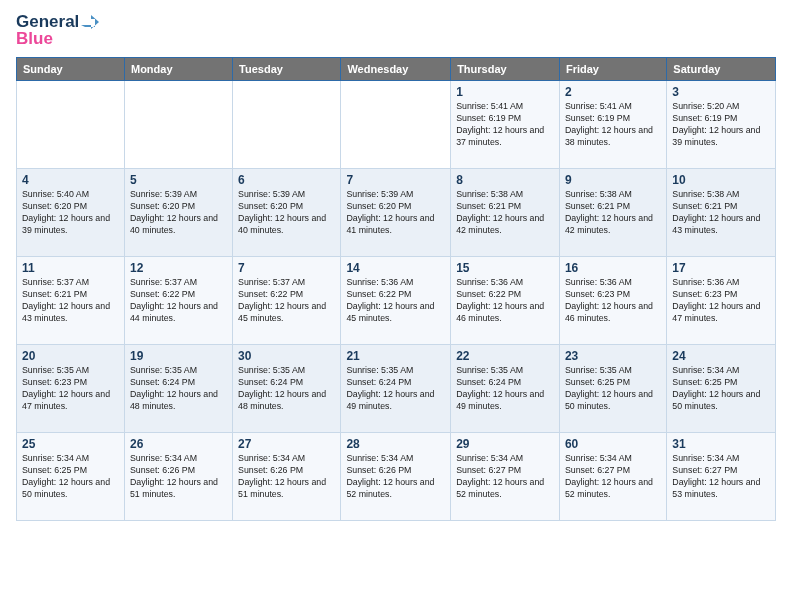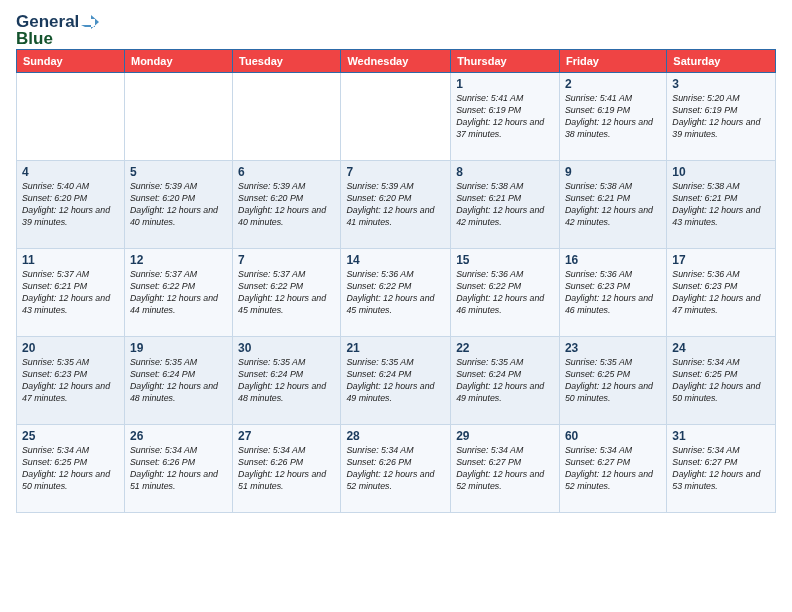--- a/index.html
+++ b/index.html
@@ -12,20 +12,21 @@
     }
     .page {
       width: 792px;
       height: 612px;
       padding: 12px 16px 8px 16px;
     }
     .header {
       display: flex;
       justify-content: space-between;
       align-items: flex-start;
+      margin-bottom: 8px;
     }
     .logo {
       display: flex;
       align-items: center;
       gap: 4px;
     }
     .title-block {
       text-align: right;
     }
     .month-title {
@@ -38,21 +39,21 @@
       font-size: 13px;
       color: #444;
       margin-top: 2px;
     }
     .calendar {
       width: 100%;
       border-collapse: collapse;
       font-size: 9.5px;
     }
     .calendar th {
-      background: #ef4444;
+      background: #737373;
       color: white;
       text-align: left;
       padding: 5px 6px;
       font-size: 11px;
       font-weight: bold;
       border: 1px solid #2d6aa8;
     }
     .calendar td {
       border: 1px solid #c8d8e8;
       vertical-align: top;
@@ -70,40 +71,39 @@
     .day-num {
       font-weight: bold;
       font-size: 12px;
       color: #1a3a5c;
       margin-bottom: 2px;
     }
     .cell-content {
       font-size: 8.8px;
       color: #222;
       line-height: 1.35;
-      font-style: italic;
     }
     .empty-cell {
       background: #fff !important;
     }
   </style>
 </head>
 <body>
 
 <div class="page">
   <div class="header">
     <div class="logo">
   <div style="display:flex;flex-direction:column;align-items:flex-start;">
     <div style="display:flex;align-items:center;gap:2px;">
       <span style="font-size:17px;font-weight:bold;color:#1a3a5c;">General</span>
       <svg width="18" height="18" viewBox="0 0 18 18">
         <polygon points="4,14 14,14 14,6 10,6 10,2 18,9 10,16 10,12 0,12" fill="#4a90c4"></polygon>
       </svg>
     </div>
-    <span style="font-size:17px;font-weight:bold;color:#14532d;margin-top:-3px;">Blue</span>
+    <span style="font-size:17px;font-weight:bold;color:#ec4899;margin-top:-3px;">Blue</span>
   </div>
 </div>
     <div class="title-block">
       <div class="month-title"></div>
       <div class="location"></div>
     </div>
   </div>
 
   <table class="calendar">
     <thead>

